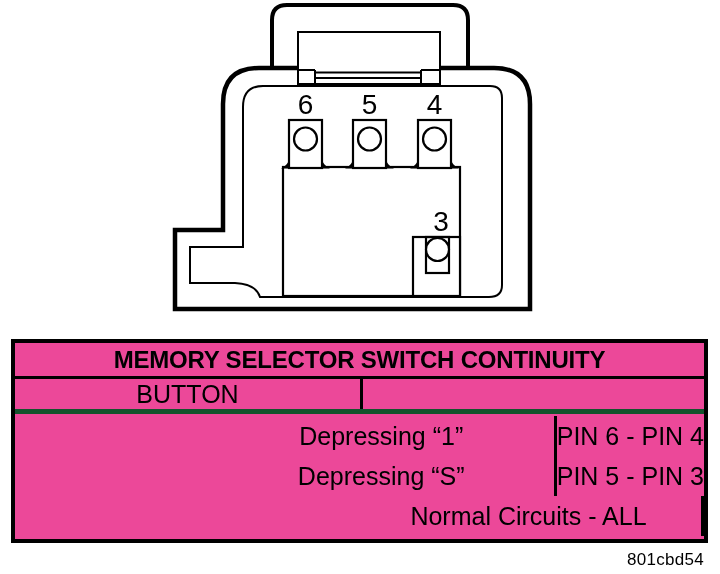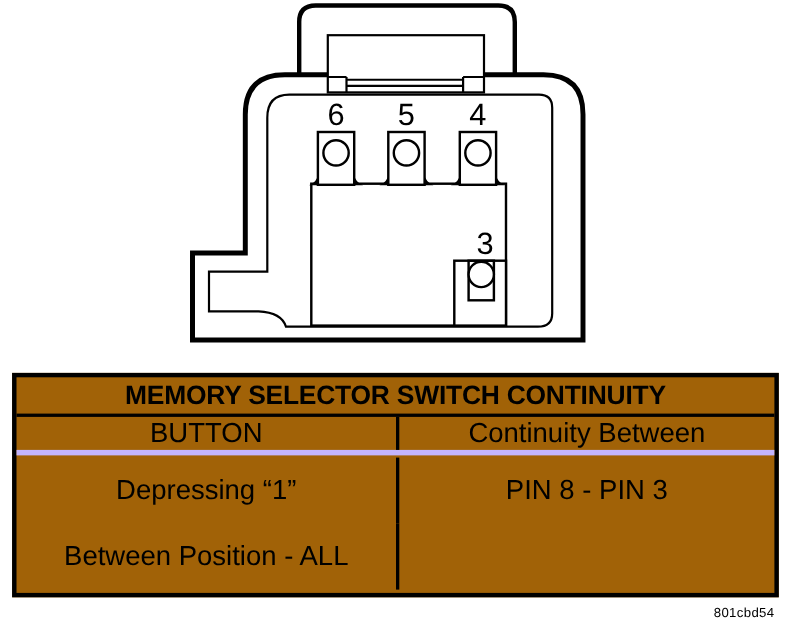--- a/index.html
+++ b/index.html
@@ -19,56 +19,56 @@
   }
   
   .ctable {
     position:absolute;
     left:11px; top:339px;
     width:697px; height:204px;
     border:4px solid #000;
     box-sizing:border-box;
     display:flex;
     flex-direction:column;
-    background:#a16207;
+    background:#ec4899;
   }
   .title-row {
     height:33px;
     border-bottom:3px solid #000;
     display:flex; align-items:center; justify-content:center;
     font-weight:bold;
     font-size:24px;
     letter-spacing:-0.2px;
     white-space:nowrap;
   }
   .header-row {
     height:30px;
-    border-bottom:5px solid #c4b5fd;
+    border-bottom:5px solid #14532d;
     display:flex;
   }
-  .tbody { flex:1; display:flex; flex-direction:column; padding:2px 0 3px 0; }
+  .tbody { flex:1; display:flex; flex-direction:column; padding:2px 0 3px 0;align-items:flex-end; }
   .trow { flex:1; display:flex; }
   .cell-left {
     width:345px;
     border-right:3px solid #000;
     display:flex; align-items:center; justify-content:center;
     font-size:25px;
     white-space:nowrap;
   }
   .trow .cell-left { border-right:3px solid #000; }
   .cell-right {
     flex:1;
     display:flex; align-items:center; justify-content:center;
     font-size:25px;
     white-space:nowrap;
   }
   .figure-code {
     position:absolute;
     right:16px; top:550px;
-    font-size:12px;
+    font-size:17px;
     letter-spacing:0.3px;
   }
 </style>
 </head>
 <body>
 
 <div class="page">
 
   <svg class="connector-svg" width="720" height="335" viewBox="0 0 720 335">
 
@@ -116,29 +116,32 @@
     <text class="pin-label" x="369.5" y="114" text-anchor="middle">5</text>
     <text class="pin-label" x="434.5" y="114" text-anchor="middle">4</text>
     <text class="pin-label" x="441" y="231" text-anchor="middle">3</text>
   </svg>
 
   <div class="ctable">
     <div class="title-row">MEMORY SELECTOR SWITCH CONTINUITY</div>
 
     <div class="header-row">
       <div class="cell-left">BUTTON</div>
-      <div class="cell-right">Continuity Between</div>
     </div>
 
     <div class="tbody">
       <div class="trow">
         <div class="cell-left">Depressing “1”</div>
-        <div class="cell-right">PIN 8 - PIN 3</div>
+        <div class="cell-right">PIN 6 - PIN 4</div>
       </div>
       <div class="trow">
-        <div class="cell-left">Between Position - ALL</div>
+        <div class="cell-left">Depressing “S”</div>
+        <div class="cell-right">PIN 5 - PIN 3</div>
+      </div>
+      <div class="trow">
+        <div class="cell-left">Normal Circuits - ALL</div>
       </div>
     </div>
   </div>
 
   <div class="figure-code">801cbd54</div>
 
 </div>
 
 </body></html>

